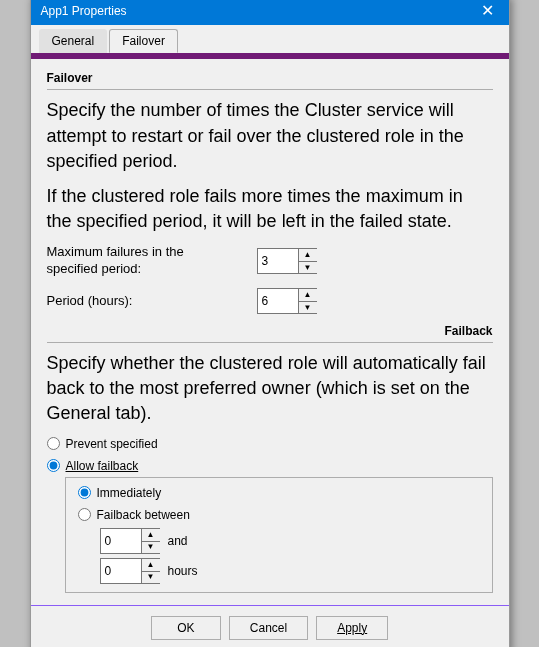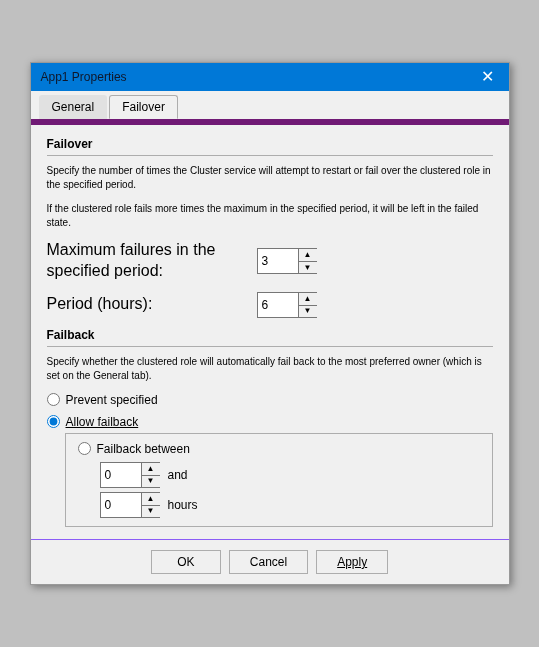--- a/index.html
+++ b/index.html
@@ -25,21 +25,21 @@
       background: #0078d7;
       color: white;
       padding: 6px 10px;
       display: flex;
       align-items: center;
       justify-content: space-between;
       font-size: 12px;
       font-weight: normal;
     }
     .title-bar-title {
-      color: #0f172a;
+      color: #ffffff;
       text-align: right;
     }
     .close-btn {
       background: none;
       border: none;
       color: white;
       font-size: 16px;
       cursor: pointer;
       line-height: 1;
       padding: 0 4px;
@@ -73,33 +73,33 @@
       font-weight: bold;
       margin-bottom: 4px;
       font-size: 12px;
     }
     .section-divider {
       border: none;
       border-top: 1px solid #adadad;
       margin-bottom: 8px;
     }
     .description-text {
-      font-size: 10px;
+      font-size: 18px;
       line-height: 1.4;
       margin-bottom: 10px;
       color: #000;
     }
     .field-row {
       display: flex;
       align-items: center;
       margin-bottom: 10px;
     }
     .field-label {
       width: 210px;
-      font-size: 16px;
+      font-size: 13px;
       line-height: 1.3;
       padding-right: 23px;
     }
     .spinner-wrapper {
       display: flex;
       align-items: center;
       border: 1px solid #767676;
       background: white;
       width: 60px;
     }
@@ -132,20 +132,21 @@
     .spinner-btn + .spinner-btn {
       border-top: 1px solid #767676;
     }
     .failback-section {
       margin-top: 10px;
     }
     .failback-header {
       font-weight: bold;
       font-size: 12px;
       margin-bottom: 4px;
+      text-align: right;
     }
     .radio-row {
       display: flex;
       align-items: center;
       margin-bottom: 8px;
       font-size: 12px;
     }
     .radio-row input[type="radio"] {
       margin-right: 6px;
       accent-color: #0078d7;
@@ -239,20 +240,24 @@
         <input type="radio" name="failback" id="prevent" style="">
         <label for="prevent">Prevent specified</label>
       </div>
 
       <div class="radio-row" style="margin-bottom:0;text-decoration:underline;">
         <input type="radio" name="failback" id="allow" checked="" style="">
         <label for="allow">Allow failback</label>
       </div>
       <div class="allow-failback-box">
 
+        <div class="radio-row">
+          <input type="radio" name="failback-type" id="immediately" checked="" style="">
+          <label for="immediately">Immediately</label>
+        </div>
 
         <div class="radio-row" style="margin-bottom:0;">
           <input type="radio" name="failback-type" id="between" style="">
           <label for="between">Failback between</label>
         </div>
         <div class="failback-between-row" style="margin-left:22px; margin-top:6px;">
           <div class="spinner-wrapper">
             <input class="spinner-input" type="text" value="0" style="">
             <div class="spinner-buttons">
               <button class="spinner-btn">▲</button>

